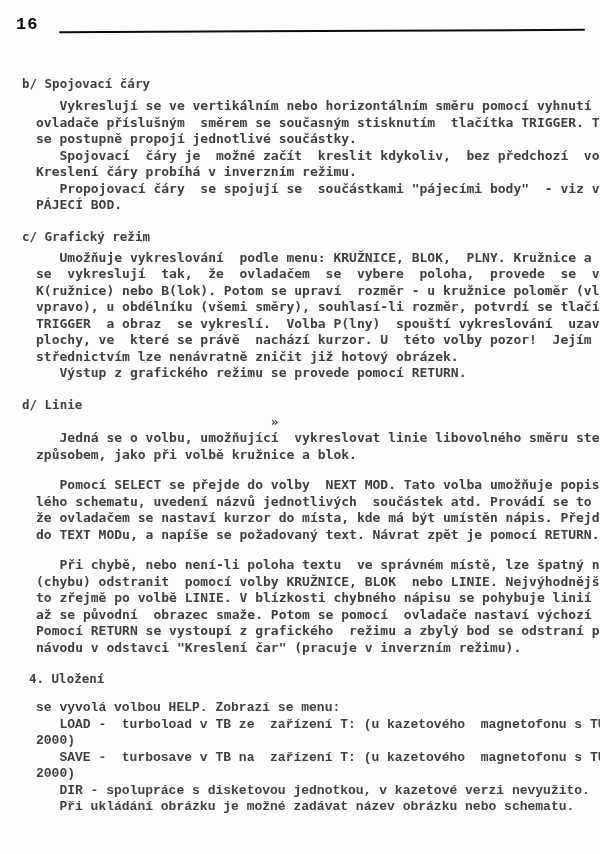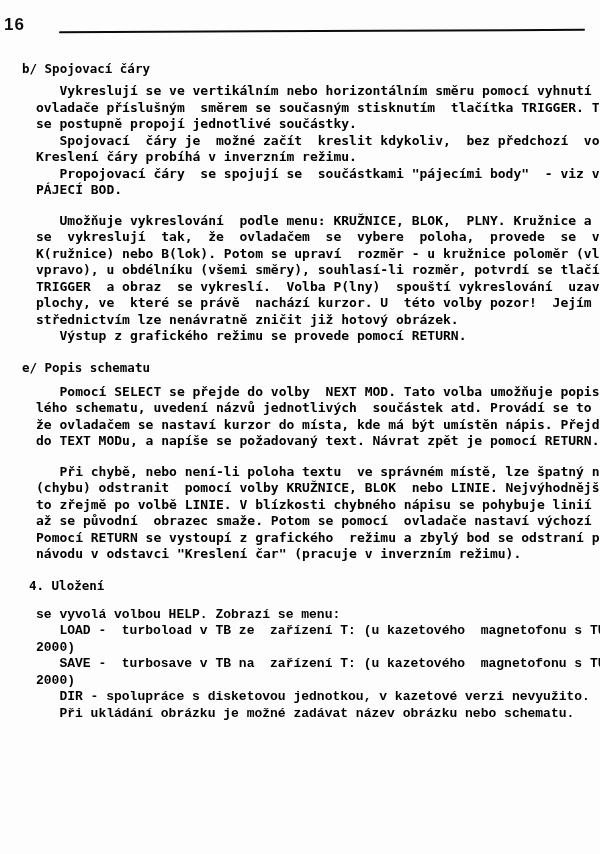--- a/index.html
+++ b/index.html
@@ -3,39 +3,39 @@
 <meta charset="utf-8">
 <style>
   html, body { margin: 0; padding: 0; }
   body {
     width: 600px; height: 854px;
     background: #fdfdfd;
     position: relative;
     overflow: hidden;
   }
   .page-number {
-    position: absolute; left: 4px; top: 15px;
-    font-family: Liberation Sans, sans-serif;
+    position: absolute; left: 16px; top: 15px;
+    font-family: Liberation Mono, monospace;
     font-weight: bold; font-size: 17px;
     letter-spacing: 1px;
     color: #0d0d0d;
   }
   .header-rule {
     position: absolute; left: 59px; top: 30px;
     width: 526px; height: 2.4px;
     background: #0c0c0c;
     transform: rotate(-0.25deg);
     border-radius: 1px;
   }
   .content {
-    position: absolute; left: 22px; top: 60px; width: 570px;
+    position: absolute; left: 22px; top: 75px; width: 570px;
     font-family: "DejaVu Sans Mono", monospace;
     font-weight: bold;
     font-size: 12px; line-height: 16.5px;
-    color: #000000;
+    color: #404040;
   }
   .heading {
     margin: 0;
     font-size: 12.5px; line-height: 17px;
     white-space: pre;
   }
   .bodytext {
     margin: 14px;
     white-space: pre;
     font-size: 13px; line-height: 16.5px;
@@ -69,33 +69,39 @@
       <div class="bodytext">   Vykreslují se ve vertikálním nebo horizontálním směru pomocí vyhnutí páky
 ovladače příslušným  směrem se současným stisknutím  tlačítka TRIGGER. Takto
 se postupně propojí jednotlivé součástky.
    Spojovací  čáry je  možné začít  kreslit kdykoliv,  bez předchozí  volby.
 Kreslení čáry probíhá v inverzním režimu.
    Propojovací čáry  se spojují se  součástkami "pájecími body"  - viz volba
 PÁJECÍ BOD.</div>
     </div>
 
     <div class="section sec-c">
+      <h2 class="heading">c/ Grafický režim</h2>
       <div class="bodytext">   Umožňuje vykreslování  podle menu: KRUŽNICE, BLOK,  PLNY. Kružnice a blok
 se  vykreslují  tak,  že  ovladačem  se  vybere  poloha,  provede  se  volba
 K(ružnice) nebo B(lok). Potom se upraví  rozměr - u kružnice poloměr (vlevo,
 vpravo), u obdélníku (všemi směry), souhlasí-li rozměr, potvrdí se tlačítkem
 TRIGGER  a obraz  se vykreslí.  Volba P(lny)  spouští vykreslování  uzavřené
 plochy, ve  které se právě  nachází kurzor. U  této volby pozor!  Jejím pro-
 střednictvím lze nenávratně zničit již hotový obrázek.
    Výstup z grafického režimu se provede pomocí RETURN.</div>
     </div>
 
+    <div class="section sec-d">
+      <h2 class="heading">d/ Linie</h2>
+      <div class="bodytext">                              »
+   Jedná se o volbu, umožňující  vykreslovat linie libovolného směru stejným
+způsobem, jako při volbě kružnice a blok.</div>
+    </div>
 
     <div class="section sec-e">
-      <h2 class="heading">e/ Popis schematu</h2>
       <div class="bodytext">   Pomocí SELECT se přejde do volby  NEXT MOD. Tato volba umožňuje popis ce-
 lého schematu, uvedení názvů jednotlivých  součástek atd. Provádí se to tak,
 že ovladačem se nastaví kurzor do místa, kde má být umístěn nápis. Přejde se
 do TEXT MODu, a napíše se požadovaný text. Návrat zpět je pomocí RETURN.</div>
     </div>
 
     <div class="section sec-f">
       <div class="bodytext">   Při chybě, nebo není-li poloha textu  ve správném místě, lze špatný nápis
 (chybu) odstranit  pomocí volby KRUŽNICE, BLOK  nebo LINIE. Nejvýhodnější je
 to zřejmě po volbě LINIE. V blízkosti chybného nápisu se pohybuje linií tak,

